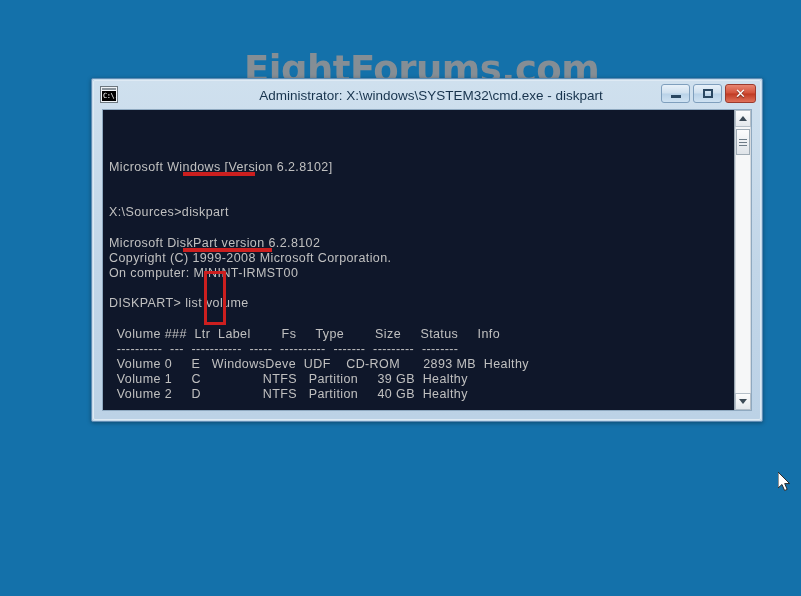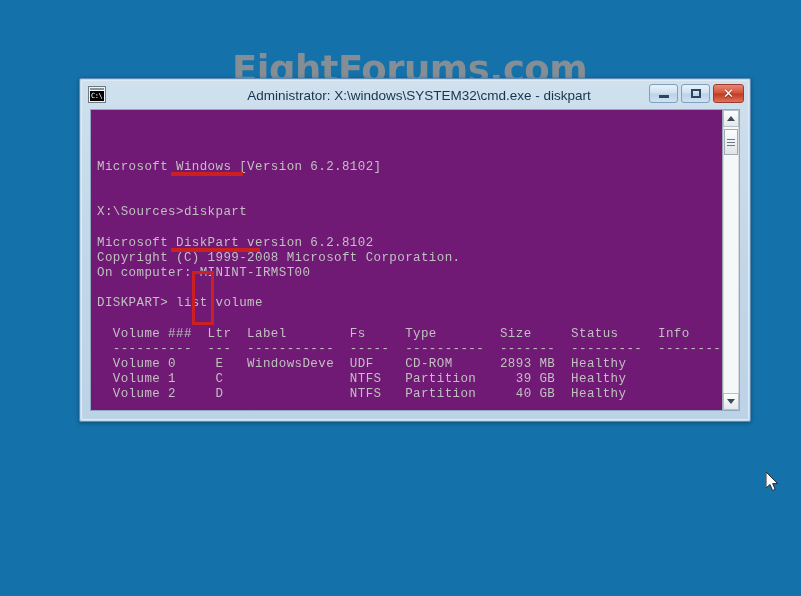--- a/index.html
+++ b/index.html
@@ -14,20 +14,21 @@
     font-family: "Liberation Sans", sans-serif;
     position: relative;
     cursor: default;
   }
 
   
   #desktop {
     position: absolute;
     inset: 0;
     background: #1471aa;
+    margin-left: 12px;
   }
 
   
   #watermark {
     position: absolute;
     left: 232px;
     top: 46px;
     width: 370px;
     height: 48px;
     font-family: "DejaVu Sans", sans-serif;
@@ -165,23 +166,23 @@
     top: 28px;
     right: 8px;
     bottom: 8px;
     background: #000;
     border: 1px solid #8fa9c0;
     box-sizing: border-box;
     display: flex;
   }
   #console {
     flex: 1 1 auto;
-    background: #701a75;
+    background: #0f172a;
     color: #c0c0c0;
-    font-family: Liberation Mono, monospace;
+    font-family: Liberation Sans, sans-serif;
     font-size: 12.5px;
     line-height: 15.2px;
     padding: 4px 0 4px 6px;
     overflow: hidden;
     position: relative;
     white-space: pre;
     letter-spacing: 0.4px;
   }
   #console .line { height: 15.2px; }
   #console .blank { height: 15.2px; }

